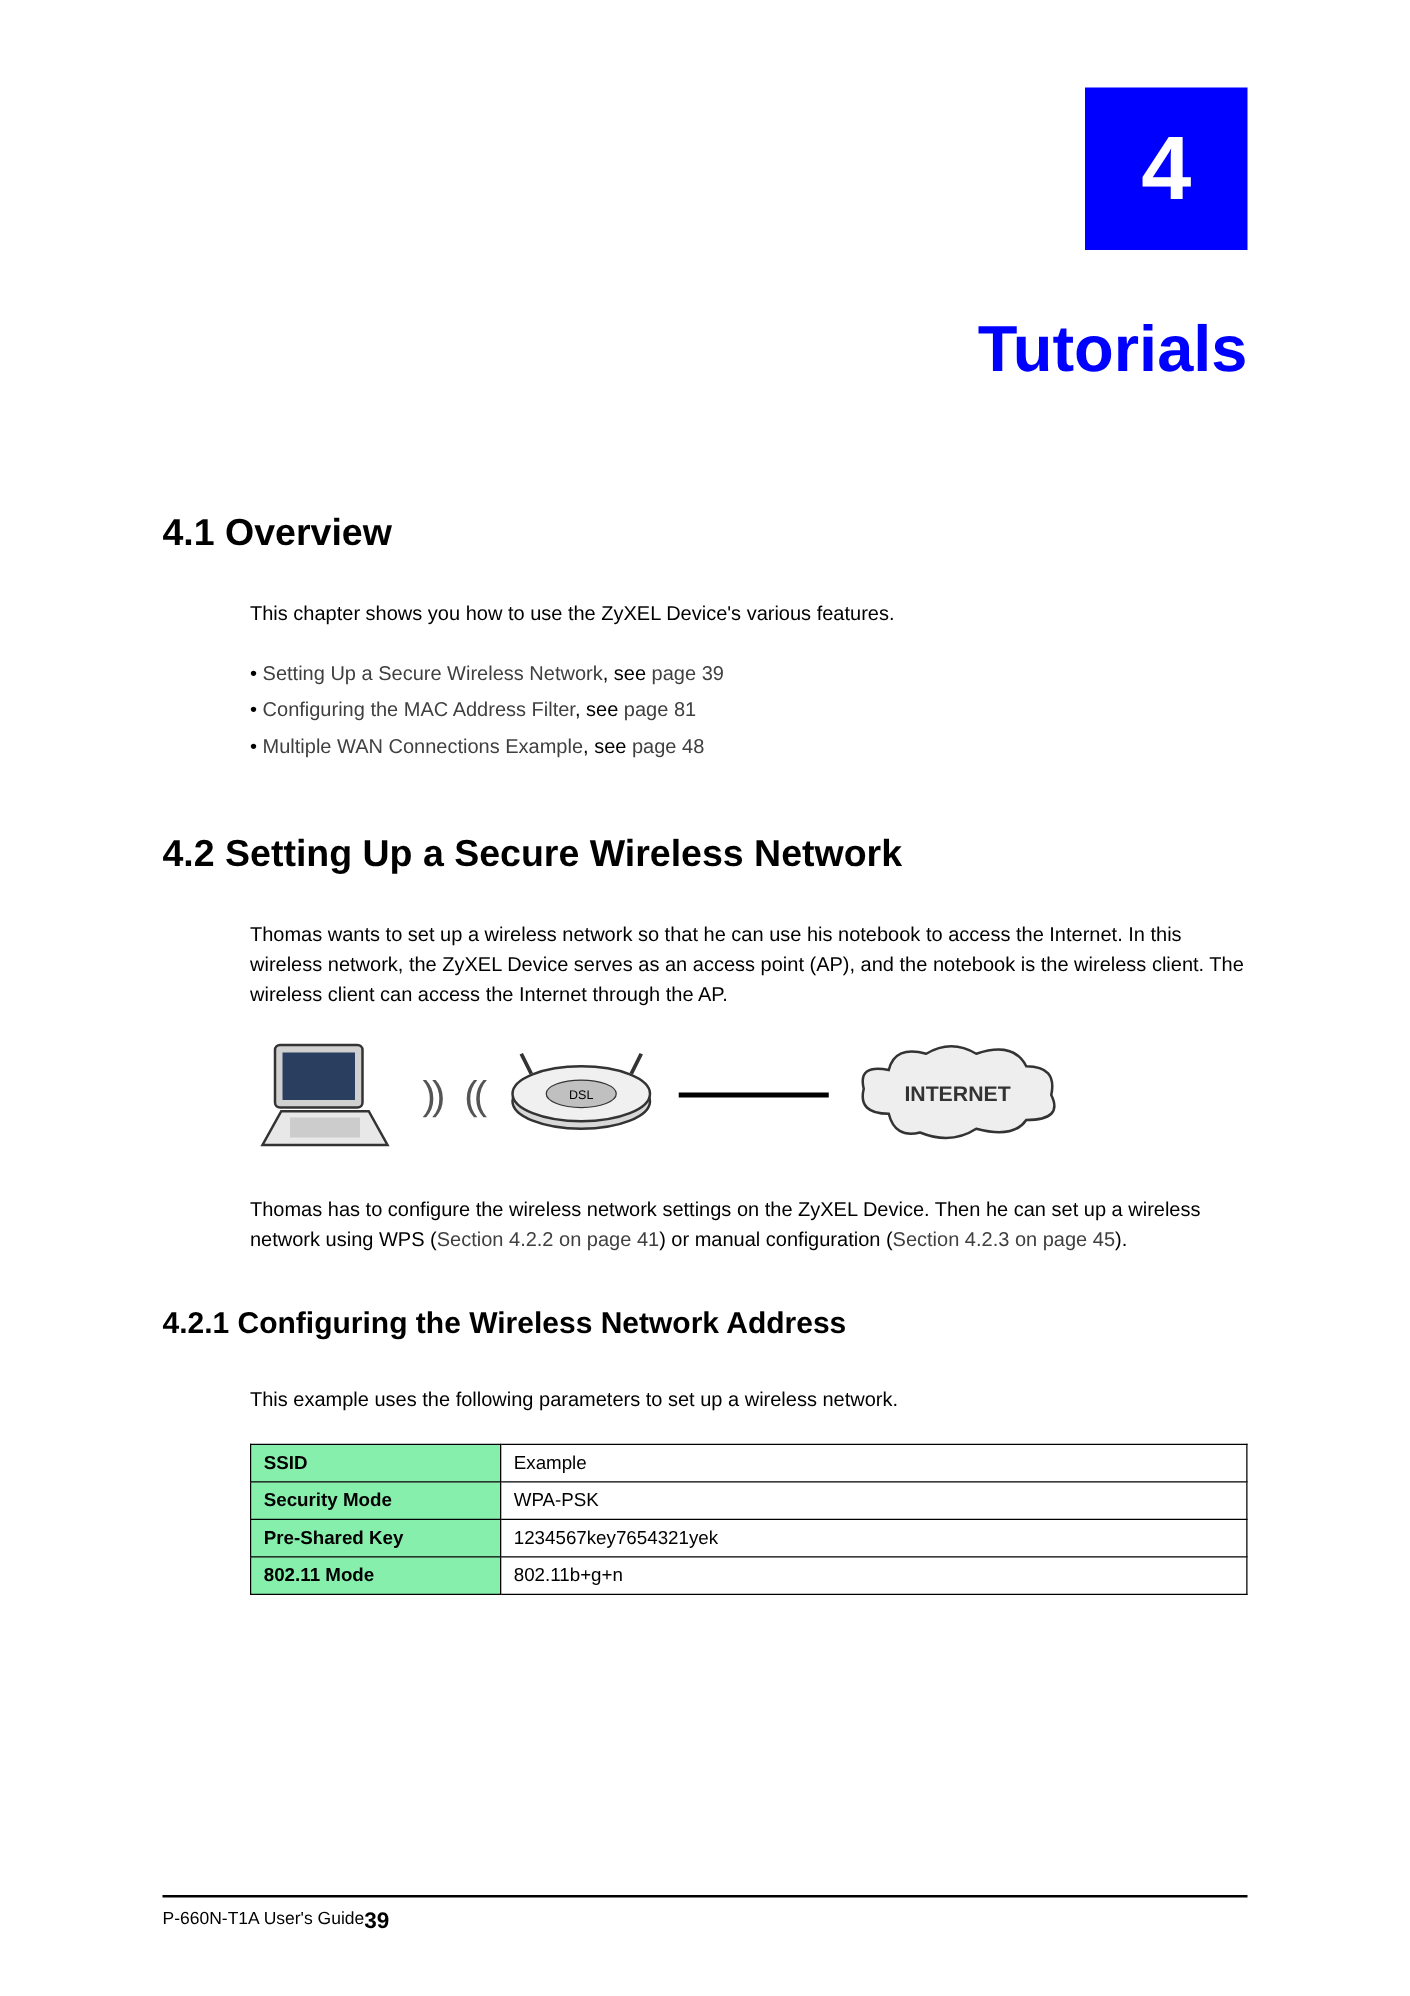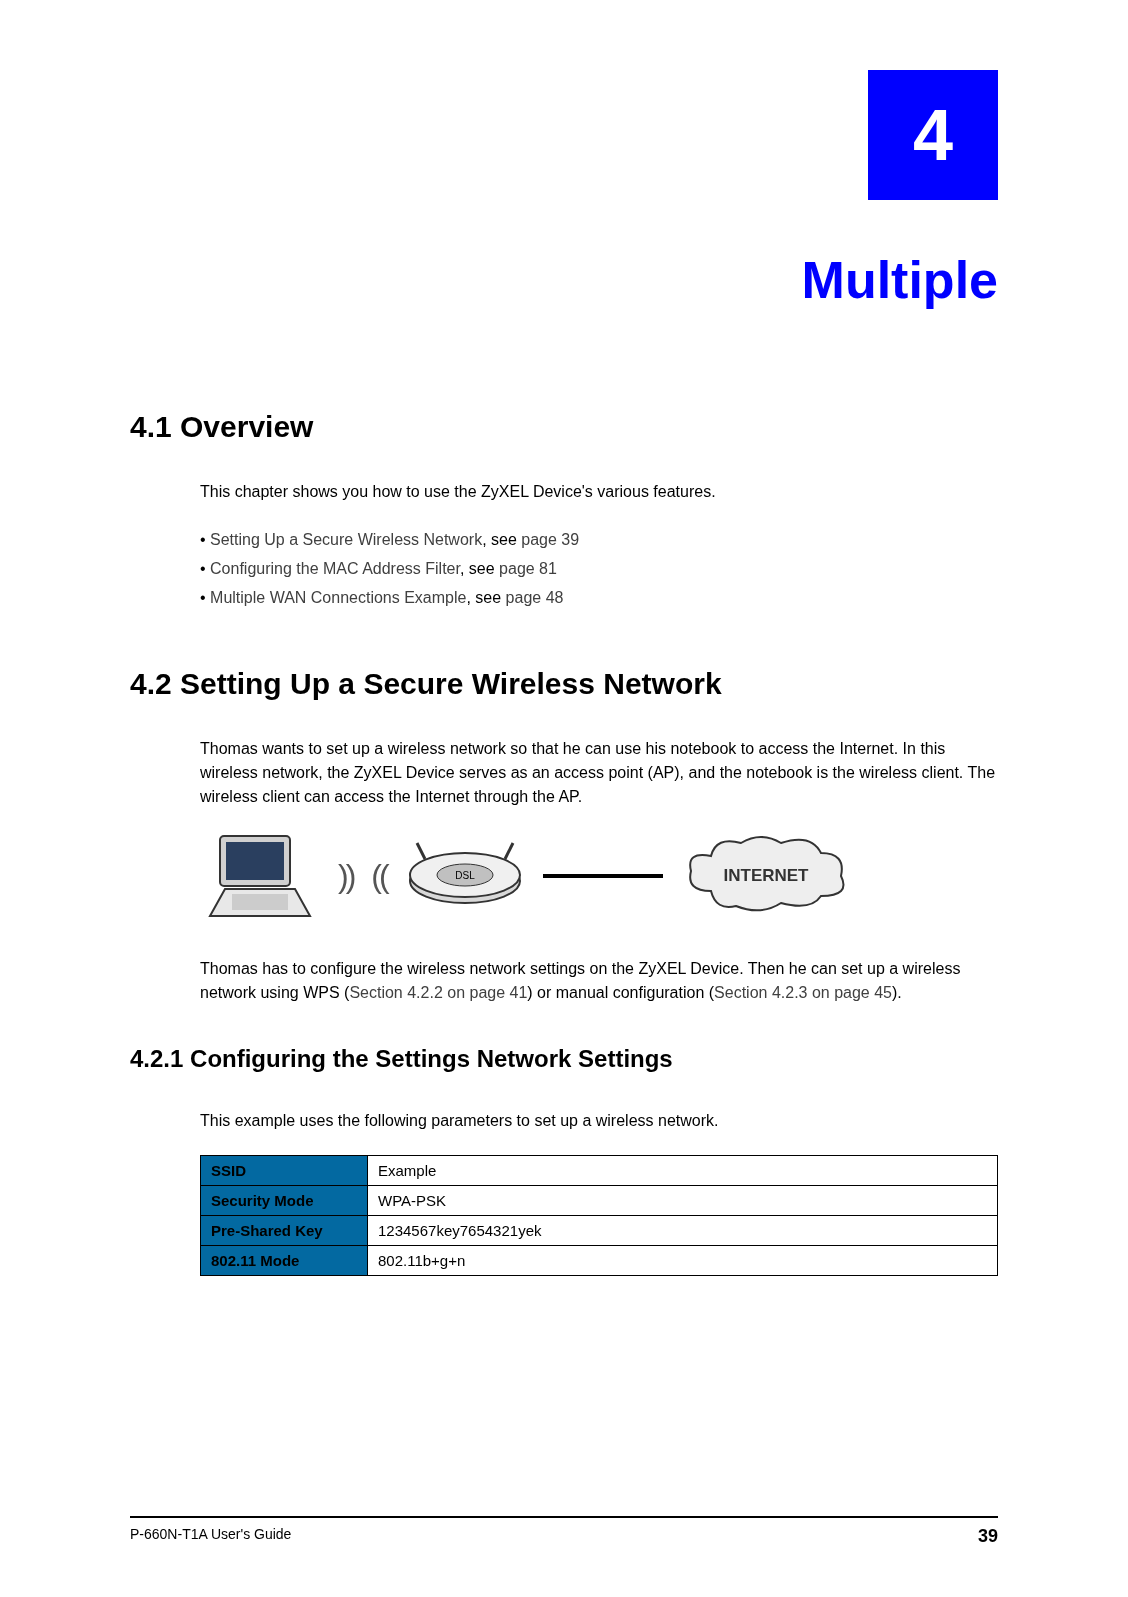--- a/index.html
+++ b/index.html
@@ -91,49 +91,49 @@
     margin-left: 70px;
     width: calc(100% - 70px);
     border-collapse: collapse;
     font-size: 15px;
   }
   .param-table td {
     border: 1px solid #000;
     padding: 6px 10px;
   }
   .param-table td.pname {
-    background: #0369a1;
-    font-weight: bold;
-    width: 167px;
+    background: #86efac;
+    font-weight: bold;
+    width: 200px;
   }
   .footer {
     position: absolute;
     bottom: 50px;
     left: 130px;
     right: 130px;
     display: flex;
-    justify-content: space-between;
+    justify-content: flex-start;
     font-size: 14px;
     border-top: 2px solid #000;
     padding-top: 8px;
   }
   .footer .pnum { font-weight: bold; font-size:18px;}
 </style>
 </head>
 <body>
 
 <div class="page">
 
   <div class="chapter-block">
     <div class="chapter-num-box">
       <span>4</span>
     </div>
   </div>
 
-  <div class="chapter-title">Multiple</div>
+  <div class="chapter-title">Tutorials</div>
 
   <div class="content">
 
     <div class="h1-section">4.1  Overview</div>
     <p class="para">This chapter shows you how to use the ZyXEL Device's various features.</p>
 
     <ul class="bullet-list">
       <li>
         <span class="link">Setting Up a Secure Wireless Network</span><span>, see </span><span class="link">page 39</span>
       </li>
@@ -175,21 +175,21 @@
           <path d="M30,60 Q5,60 10,40 Q5,20 30,25 Q35,5 60,12 Q80,0 100,12 Q130,2 140,22 Q165,22 160,45 Q170,65 140,65 Q130,80 100,72 Q80,85 55,75 Q35,80 30,60 Z" fill="#eee" stroke="#333" stroke-width="2"></path>
           <text x="85" y="50" text-anchor="middle" font-size="17" font-weight="bold" font-family="Arial" fill="#333">INTERNET</text>
         </svg>
       </span>
     </div>
 
     <p class="para">
       <span>Thomas has to configure the wireless network settings on the ZyXEL Device. Then he can set up a wireless network using WPS (</span><span class="link">Section 4.2.2 on page 41</span><span>) or manual configuration (</span><span class="link">Section 4.2.3 on page 45</span><span>).</span>
     </p>
 
-    <div class="h2-section">4.2.1  Configuring the Settings Network Settings</div>
+    <div class="h2-section">4.2.1  Configuring the Wireless Network Address</div>
     <p class="para">This example uses the following parameters to set up a wireless network.</p>
 
     <table class="param-table">
       <tbody>
           <tr>
         <td class="pname">SSID</td>
         <td>Example</td>
       </tr>
       <tr>
         <td class="pname">Security Mode</td>

